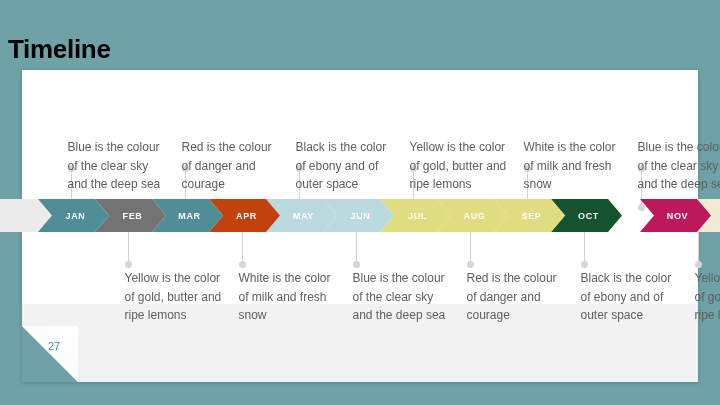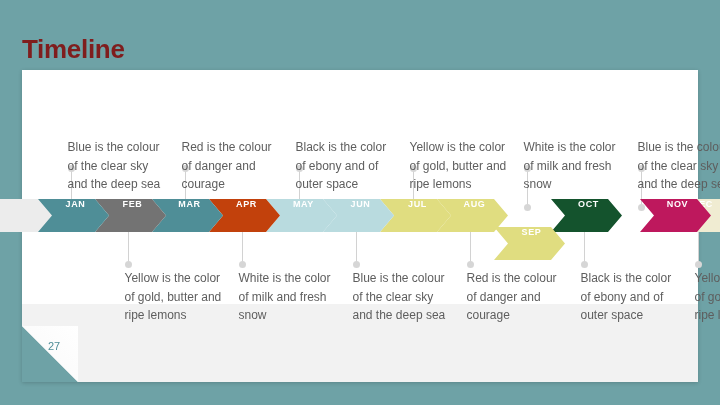--- a/index.html
+++ b/index.html
@@ -12,25 +12,25 @@
 
   body {
     background: #6ea2a6;
     font-family: "Liberation Sans", sans-serif;
     position: relative;
   }
 
   
   .slide-title {
     position: absolute;
-    left: 22px;
+    left: 8px;
     top: 36px;
     font-size: 26px;
     font-weight: bold;
-    color: #7f1d1d;
+    color: #000000;
     letter-spacing: -0.3px;
     line-height: 1;
   }
 
   
   .card {
     position: absolute;
     left: 22px;
     top: 70px;
     width: 676px;
@@ -96,21 +96,21 @@
     height: 33px;
     background: #ececec;
     clip-path: polygon(0 0, 46px 0, 62px 50%, 46px 100%, 0 100%);
   }
 
   .seg {
     position: absolute;
     top: 0;
     height: 33px;
     display: flex;
-    align-items: flex-start;
+    align-items: center;
     justify-content: center;
     clip-path: polygon(0 0, calc(100% - 14px) 0, 100% 50%, calc(100% - 14px) 100%, 0 100%, 14px 50%);
   }
   .seg-label {
     font-size: 9px;
     font-weight: bold;
     color: #ffffff;
     letter-spacing: 0.6px;
     transform: translateX(2px);
   }
@@ -167,21 +167,21 @@
       </div>
       <div class="seg" style="left: 323px; width: 71px; background: rgb(185, 219, 223); z-index: 95;">
         <span class="seg-label">JUN</span>
       </div>
       <div class="seg" style="left: 380px; width: 71px; background: rgb(224, 221, 128); z-index: 94;">
         <span class="seg-label">JUL</span>
       </div>
       <div class="seg" style="left: 437px; width: 71px; background: rgb(224, 221, 128); z-index: 93;">
         <span class="seg-label">AUG</span>
       </div>
-      <div class="seg" style="left: 494px; width: 71px; background: rgb(224, 221, 128); z-index: 92; margin-top: 28px;">
+      <div class="seg" style="left: 494px; width: 71px; background: rgb(224, 221, 128); z-index: 92;">
         <span class="seg-label">SEP</span>
       </div>
       <div class="seg" style="left: 551px; width: 71px; background: #14532d; z-index: 91;">
         <span class="seg-label">OCT</span>
       </div>
       <div class="seg" style="left: 640px; width: 71px; background: #be185d; z-index: 90;">
         <span class="seg-label">NOV</span>
       </div>
       <div class="seg" style="left: 665px; width: 71px; background: rgb(240, 236, 210); z-index: 89;">
         <span class="seg-label">DEC</span>

